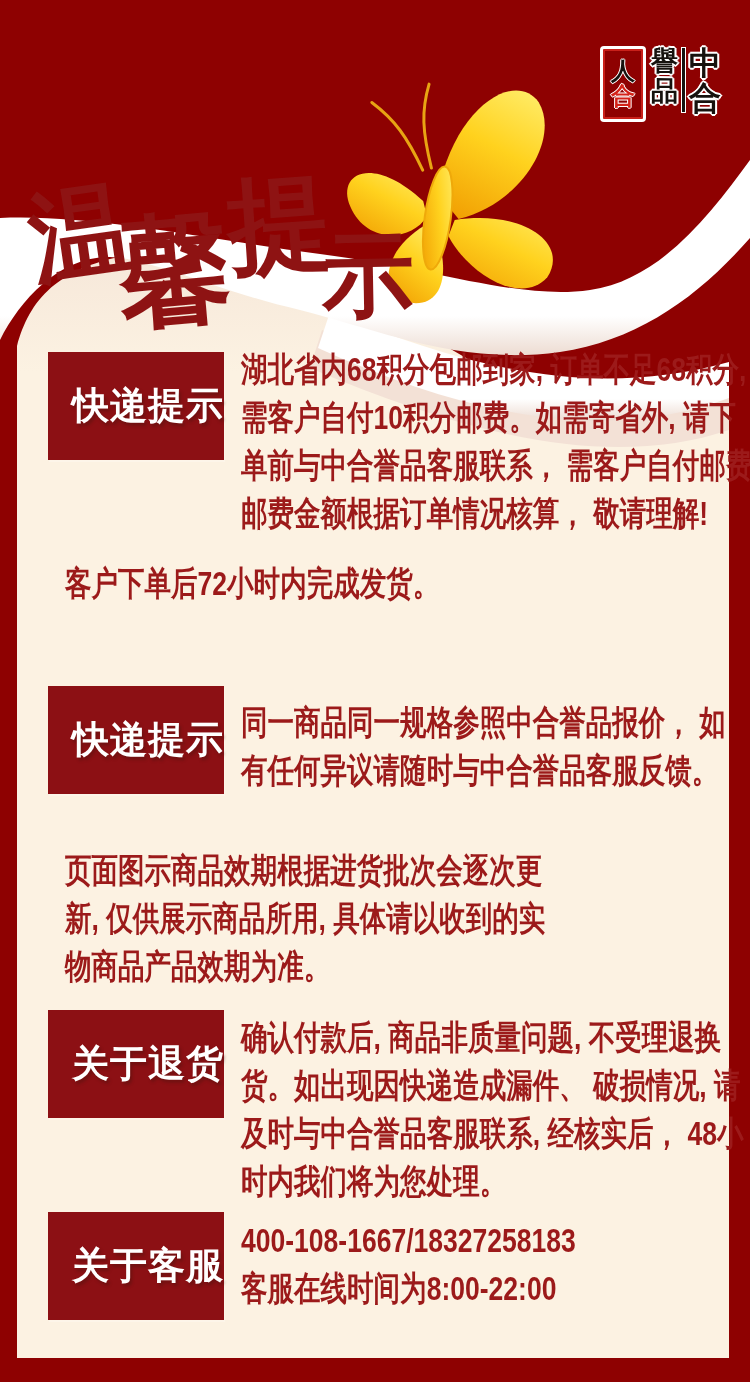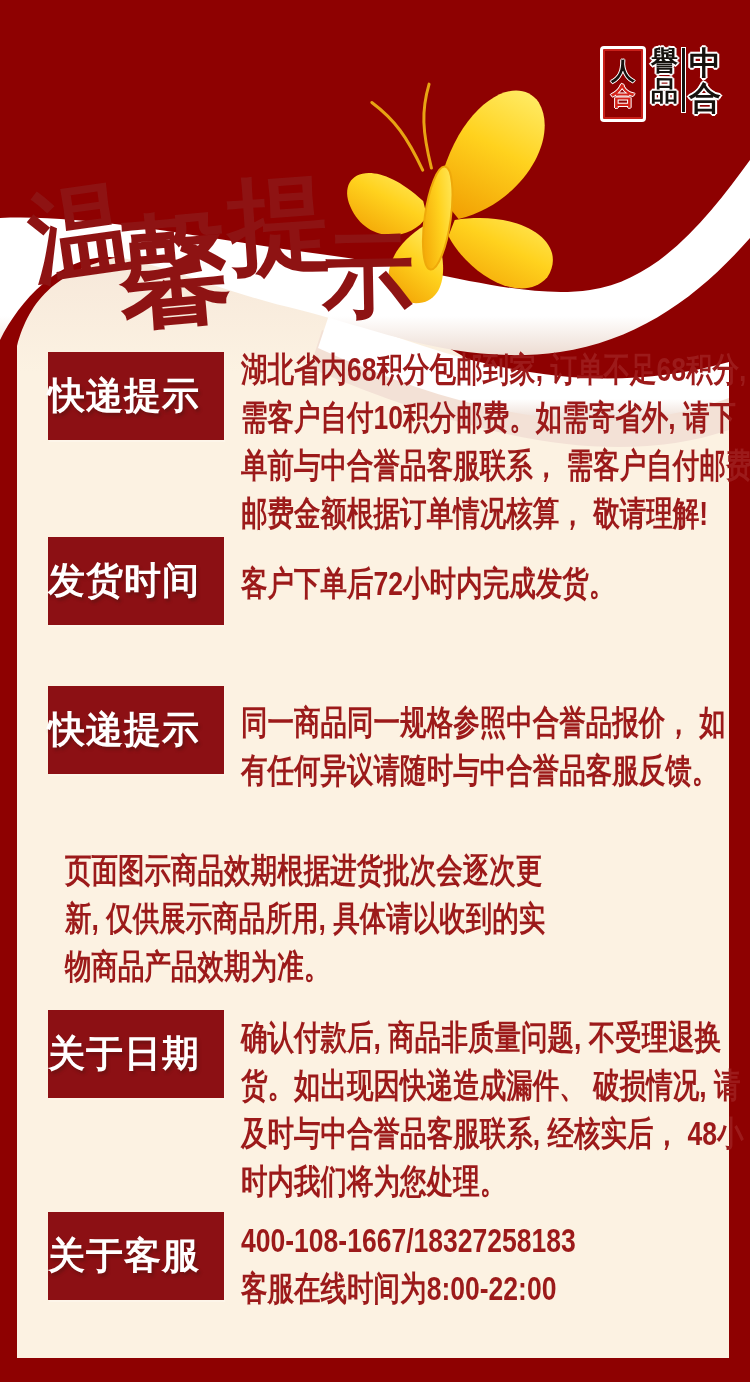--- a/index.html
+++ b/index.html
@@ -59,22 +59,22 @@
   .t1{left:118px;top:196px;font-size:112px;transform:rotate(-5deg) scaleY(1.08);}
   .t2{left:228px;top:156px;font-size:104px;transform:rotate(-4deg);}
   .t3{left:322px;top:214px;font-size:92px;transform:rotate(-1deg);}
 
   
   .butterfly{position:absolute;left:330px;top:70px;width:230px;height:260px;}
 
   
   .section{position:absolute;left:48px;display:flex;align-items:flex-start;}
   .label-box{
-    width:176px;height:88px;background:#8C1014;flex:none;
-    display:flex;align-items:center;justify-content:flex-start;
+    width:176px;height:108px;background:#8C1014;flex:none;
+    display:flex;align-items:center;justify-content:flex-end;
     box-shadow:1px 2px 0 rgba(255,255,255,.25);
   }
   .label-box span{
     color:#FFFFFF;font-weight:bold;font-size:37px;letter-spacing:1px;
     text-shadow:2px 3px 3px rgba(70,20,15,.4);white-space:nowrap;
   }
   .sec-text{
     margin-left:17px;color:#9C1A1A;font-size:34px;line-height:48px;font-weight:bold;
     transform:scaleX(.78);transform-origin:0 0;
   }
@@ -168,23 +168,20 @@
     </div>
     <div class="sec-text">
       <div class="line">湖北省内68积分包邮到家, 订单不足68积分,</div>
       <div class="line">需客户自付10积分邮费。如需寄省外, 请下</div>
       <div class="line">单前与中合誉品客服联系， 需客户自付邮费,</div>
       <div class="line">邮费金额根据订单情况核算， 敬请理解!</div>
     </div>
   </div>
 
   <div class="section s2">
-    <div class="label-box">
-      <span>发货时间</span>
-    </div>
     <div class="sec-text">
       <div class="line">客户下单后72小时内完成发货。</div>
     </div>
   </div>
 
   <div class="section s3">
     <div class="label-box">
       <span>快递提示</span>
     </div>
     <div class="sec-text">
@@ -196,21 +193,21 @@
   <div class="section s4">
     <div class="sec-text">
       <div class="line">页面图示商品效期根据进货批次会逐次更</div>
       <div class="line">新, 仅供展示商品所用, 具体请以收到的实</div>
       <div class="line">物商品产品效期为准。</div>
     </div>
   </div>
 
   <div class="section s5">
     <div class="label-box">
-      <span>关于日期</span>
+      <span>关于退货</span>
     </div>
     <div class="sec-text">
       <div class="line">确认付款后, 商品非质量问题, 不受理退换</div>
       <div class="line">货。如出现因快递造成漏件、 破损情况, 请</div>
       <div class="line">及时与中合誉品客服联系, 经核实后， 48小</div>
       <div class="line">时内我们将为您处理。</div>
     </div>
   </div>
 
   <div class="section s6">

